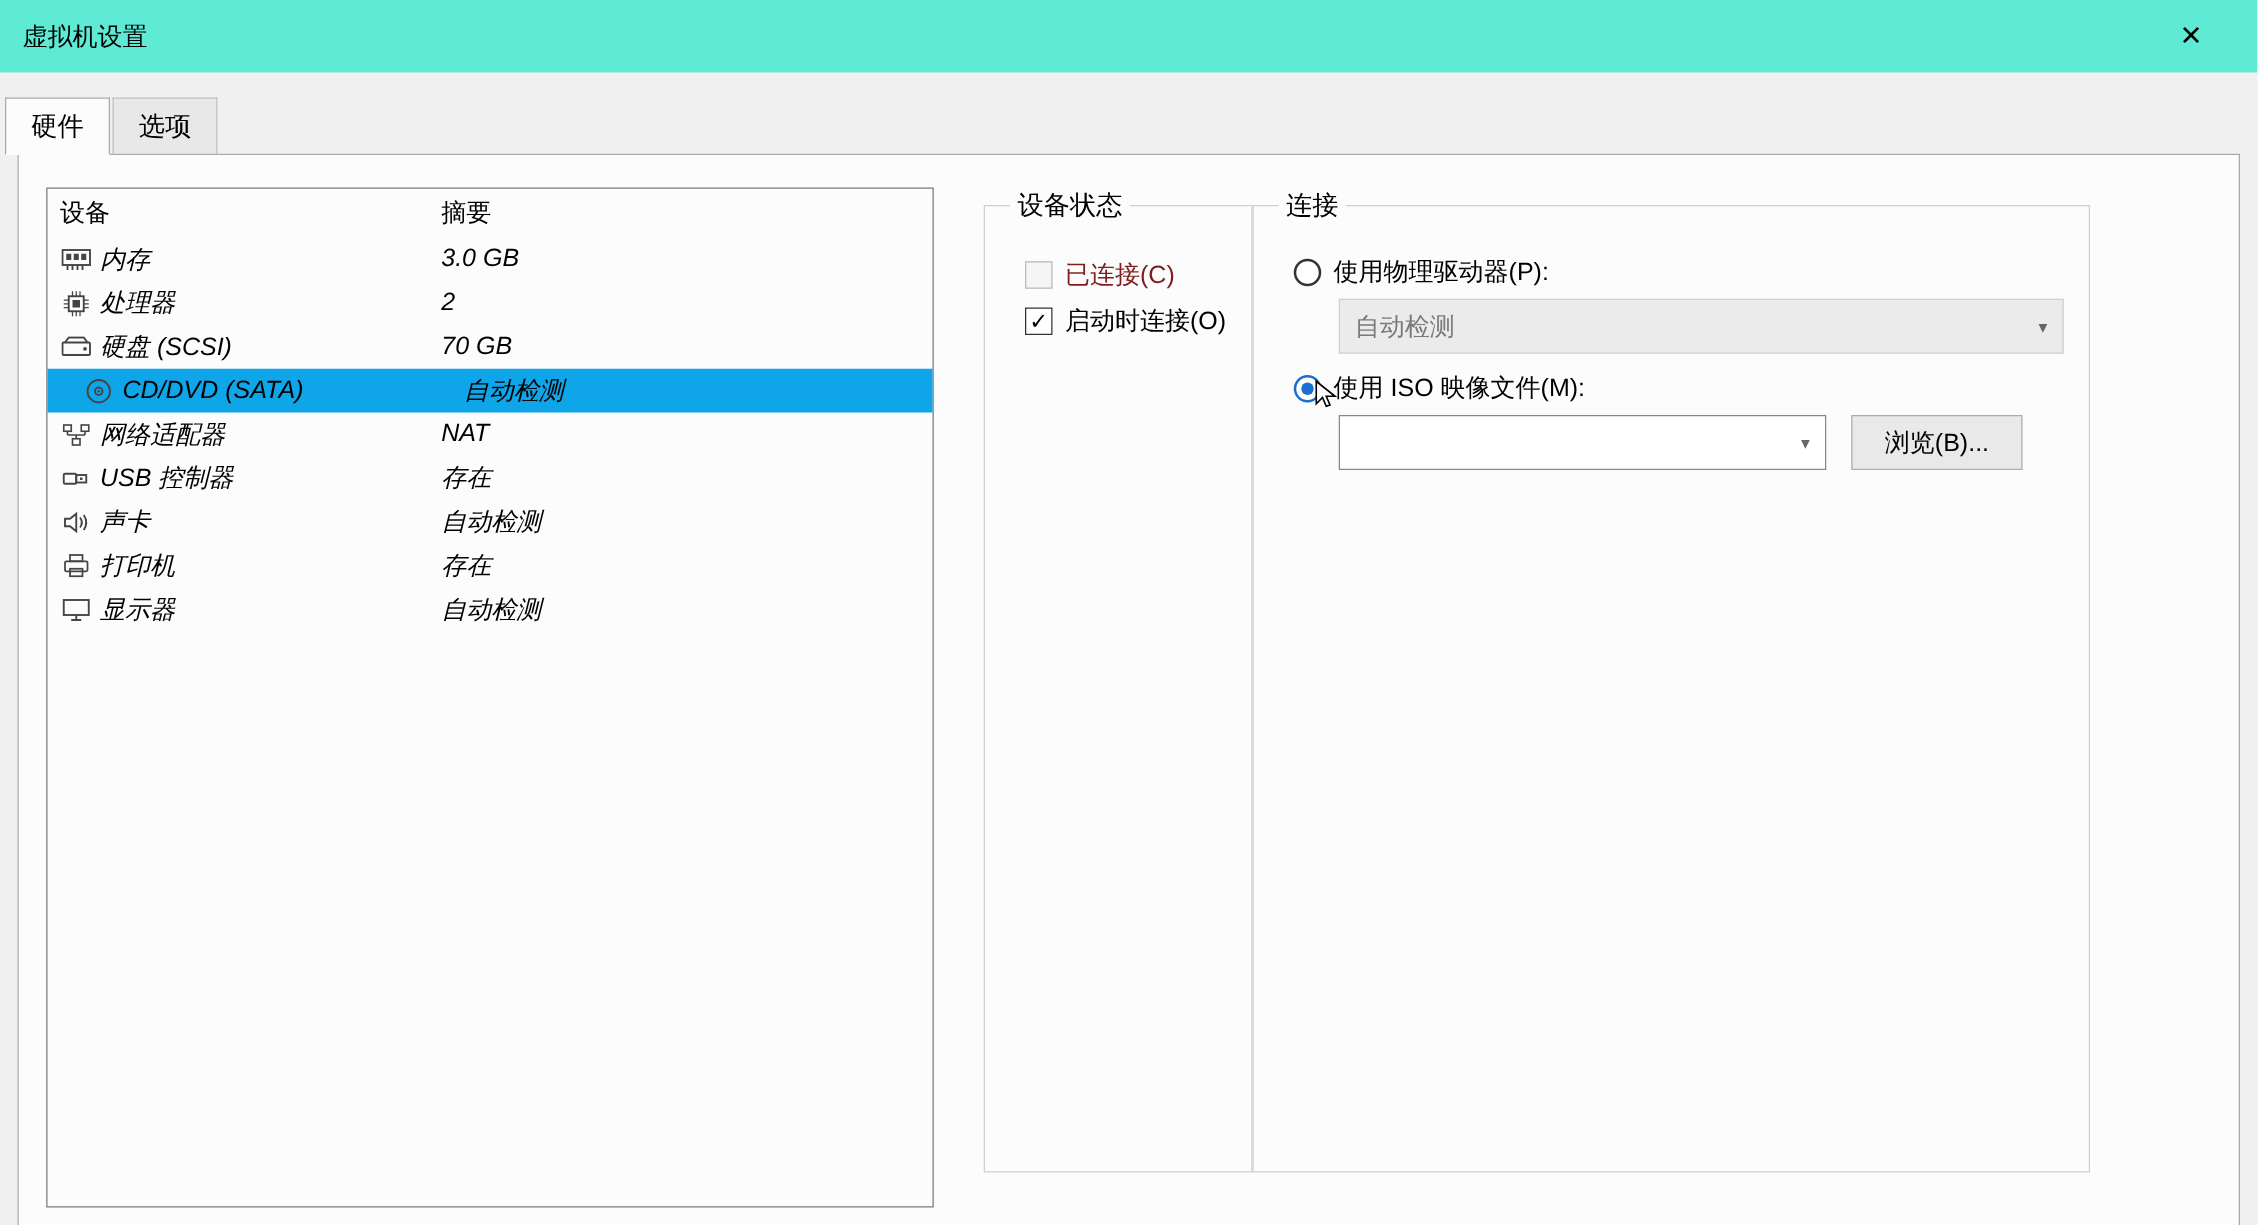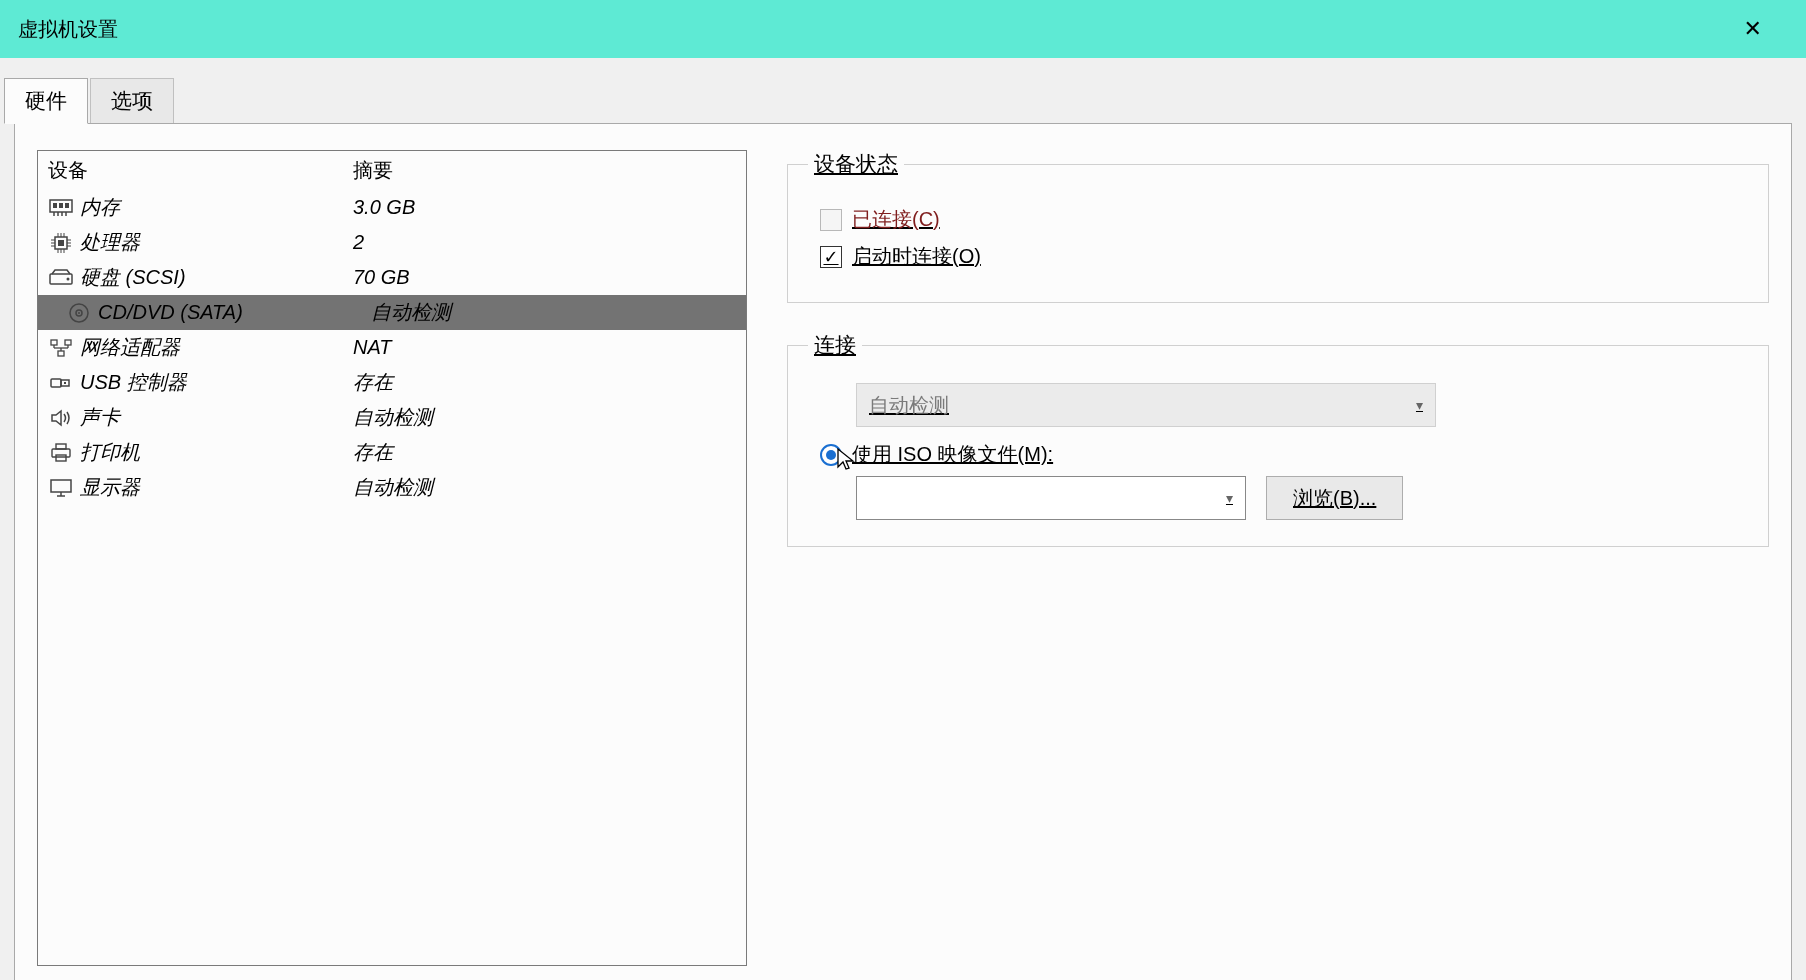--- a/index.html
+++ b/index.html
@@ -69,43 +69,42 @@
 .dt-h-device { width: 305px; }
 .dt-h-summary { flex: 1; }
 .dt-row {
   display: flex;
   align-items: center;
   padding: 4px 10px;
   cursor: pointer;
   font-style: italic;
 }
 .dt-row.selected {
-  background: #737373;
+  background: #0ea5e9;
   padding-left: 28px;
 }
 .dt-cell-device {
   width: 305px;
   display: flex;
   align-items: center;
   gap: 6px;
 }
 .dt-cell-summary { flex: 1; }
 .dev-icon {
   width: 26px;
   height: 22px;
   display: inline-flex;
   align-items: center;
   justify-content: center;
   flex-shrink: 0;
 }
 .right-col {
   flex: 1;
   display: flex;
-  flex-direction: column;
-  text-decoration: underline;
+  flex-direction: row;
 }
 fieldset.groupbox {
   border: 1px solid #d0d0d0;
   padding: 18px 20px 22px 20px;
   margin-bottom: 28px;
 }
 fieldset.groupbox legend {
   padding: 0 6px;
   font-size: 21px;
 }
@@ -395,20 +394,24 @@
       </div>
       <div class="checkrow">
         <span class="chk">✓</span>
         <span class="lbl">启动时连接(O)</span>
       </div>
     </fieldset>
 
     <fieldset class="groupbox" style="position:relative;">
       <legend>连接</legend>
 
+      <div class="radio-row">
+        <span class="radio"></span>
+        <span>使用物理驱动器(P):</span>
+      </div>
       <div class="combo disabled">
         <span>自动检测</span>
         <span class="chevron">▾</span>
       </div>
 
       <div class="radio-row" style="position:relative;">
         <span class="radio checked"></span>
         <span>使用 ISO 映像文件(M):</span>
         <span class="cursor-overlay" style="left:16px; top:6px;">
           <svg width="22" height="26" viewBox="0 0 22 26">

